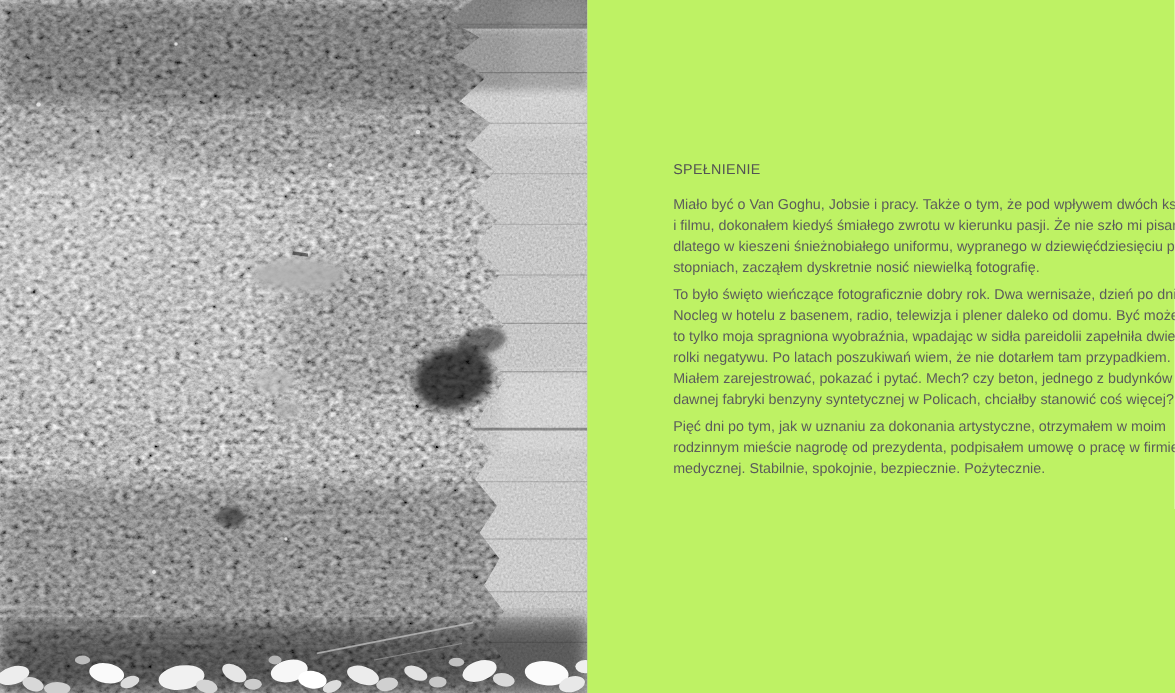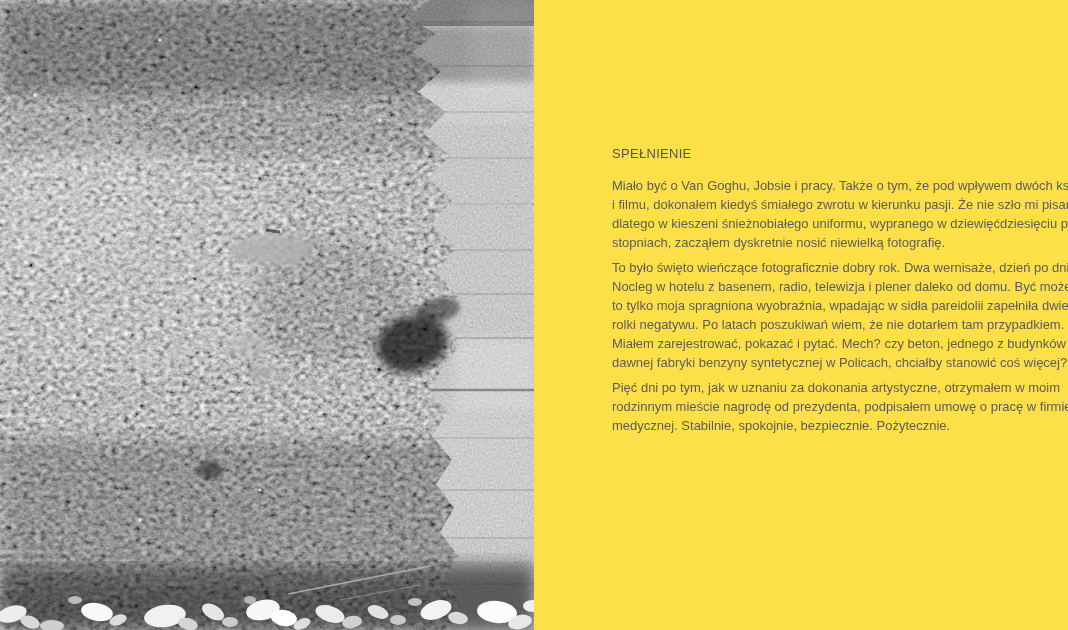--- a/index.html
+++ b/index.html
@@ -26,21 +26,21 @@
     overflow: hidden;
     background: #6f6f6f;
   }
   .photo-figure svg { display: block; }
   .text-panel {
     position: absolute;
     left: 534px;
     top: 0;
     width: 534px;
     height: 630px;
-    background: #fde047;
+    background: #bef264;
   }
   .article {
     position: absolute;
     left: 78px;
     top: 144px;
     width: 470px;
   }
   .page-title {
     font-size: 13px;
     line-height: 19px;

